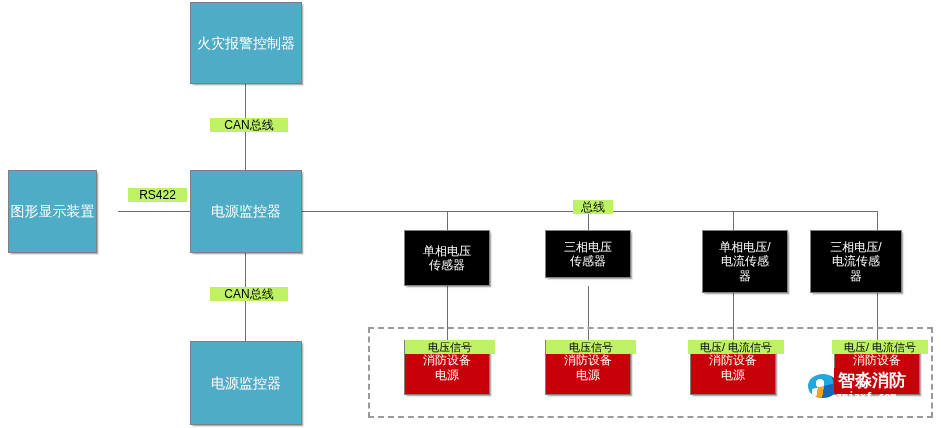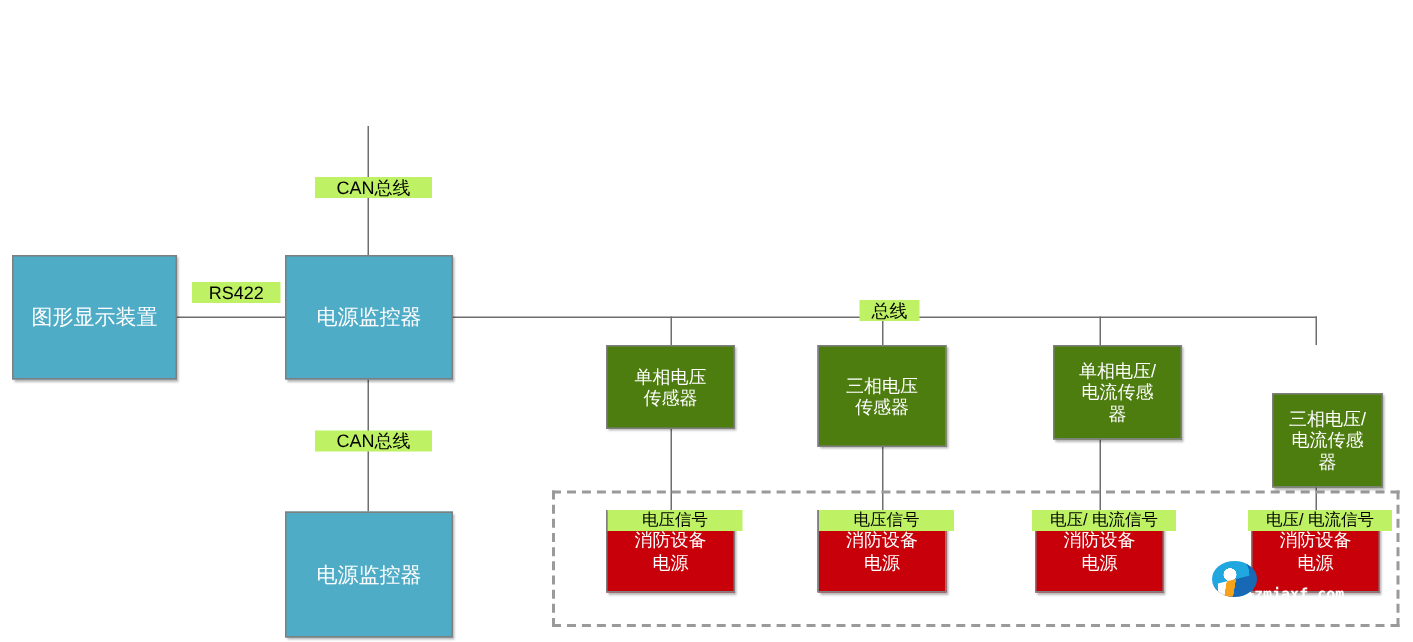--- a/index.html
+++ b/index.html
@@ -15,21 +15,21 @@
     position:absolute;
     box-sizing:border-box;
     display:flex;align-items:center;justify-content:center;
     text-align:center;
     line-height:1.18;
     white-space:pre-line;
     border:1px solid #7f7f7f;
     box-shadow:1.5px 1.5px 1.5px rgba(0,0,0,0.30);
   }
   .teal{background:#4FACC6;color:#ffffff;font-size:14px;}
-  .navy{background:#4d7c0f;color:#ffffff;font-size:12px;}
+  .navy{background:#000000;color:#ffffff;font-size:12px;}
   .red {background:#C80009;color:#ffffff;font-size:12px;}
 
   .line{position:absolute;background:#6E6E6E;}
   .vline{width:1px;}
   .hline{height:1px;}
 
   .lbl{
     position:absolute;
     color:#000000;
     font-size:12px;
@@ -99,35 +99,36 @@
   <div class="line vline" style="left:733px;top:211px;height:19px;"></div>
   <div class="line vline" style="left:877px;top:211px;height:19px;"></div>
 
   <div class="line vline" style="left:447px;top:286px;height:54px;"></div>
   <div class="line vline" style="left:588px;top:286px;height:54px;"></div>
   <div class="line vline" style="left:733px;top:293px;height:47px;"></div>
   <div class="line vline" style="left:877px;top:293px;height:47px;"></div>
 
   <div class="dashbox" style="left:368px;top:327px;width:565px;height:91px;"></div>
 
+  <div class="box teal" style="left:190px;top:2px;width:112px;height:82px;">火灾报警控制器</div>
 
-  <div class="box teal" style="left:8px;top:170px;width:110px;height:83px;">图形显示装置</div>
+  <div class="box teal" style="left:8px;top:170px;width:89px;height:83px;">图形显示装置</div>
 
   <div class="box teal" style="left:190px;top:170px;width:112px;height:83px;">电源监控器</div>
 
   <div class="box teal" style="left:190px;top:341px;width:112px;height:84px;">电源监控器</div>
 
   <div class="box navy" style="left:404px;top:230px;width:86px;height:56px;">单相电压
 传感器</div>
-  <div class="box navy" style="left:545px;top:230px;width:86px;height:68px;">三相电压
+  <div class="box navy" style="left:545px;top:230px;width:86px;height:48px;">三相电压
 传感器</div>
   <div class="box navy" style="left:690px;top:230px;width:86px;height:63px;margin-left:12px;">单相电压/
 电流传感
 器</div>
-  <div class="box navy" style="left:848px;top:230px;width:74px;height:63px;margin-top:32px;">三相电压/
+  <div class="box navy" style="left:810px;top:230px;width:92px;height:63px;">三相电压/
 电流传感
 器</div>
 
   <div class="box red" style="left:404px;top:340px;width:86px;height:55px;">消防设备
 电源</div>
   <div class="box red" style="left:545px;top:340px;width:86px;height:55px;">消防设备
 电源</div>
   <div class="box red" style="left:690px;top:340px;width:86px;height:55px;">消防设备
 电源</div>
   <div class="box red" style="left:834px;top:340px;width:86px;height:55px;">消防设备
@@ -141,16 +142,17 @@
 
   <div class="lbl" style="left:573px;top:200px;width:34px;">总线</div>
 
   <div class="lbl small" style="left:405px;top:303px;width:84px;">电压信号</div>
   <div class="lbl small" style="left:546px;top:303px;width:84px;">电压信号</div>
   <div class="lbl small" style="left:688px;top:303px;width:90px;">电压/ 电流信号</div>
   <div class="lbl small" style="left:832px;top:303px;width:90px;">电压/ 电流信号</div>
 
   <div id="watermark">
     <div id="wm-logo"></div>
+    <div id="wm-text">智淼消防</div>
     <div id="wm-url">zmjaxf.com</div>
   </div>
 
 </div>
 
 </body></html>

